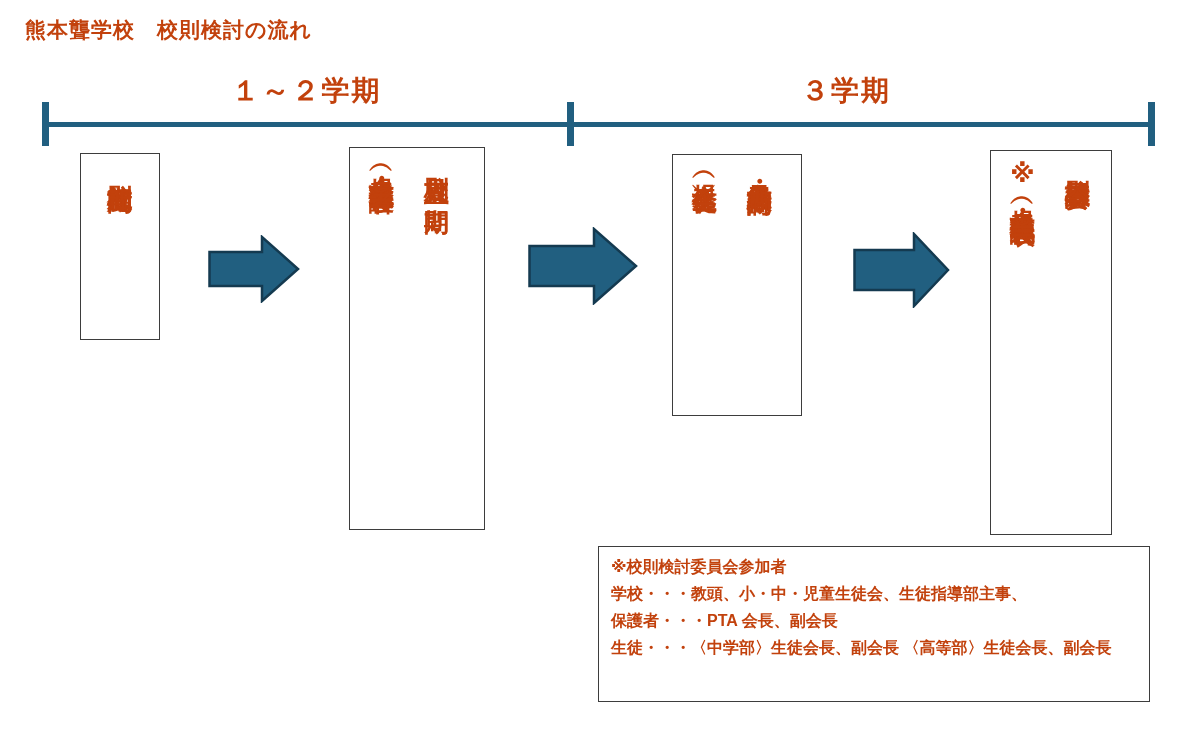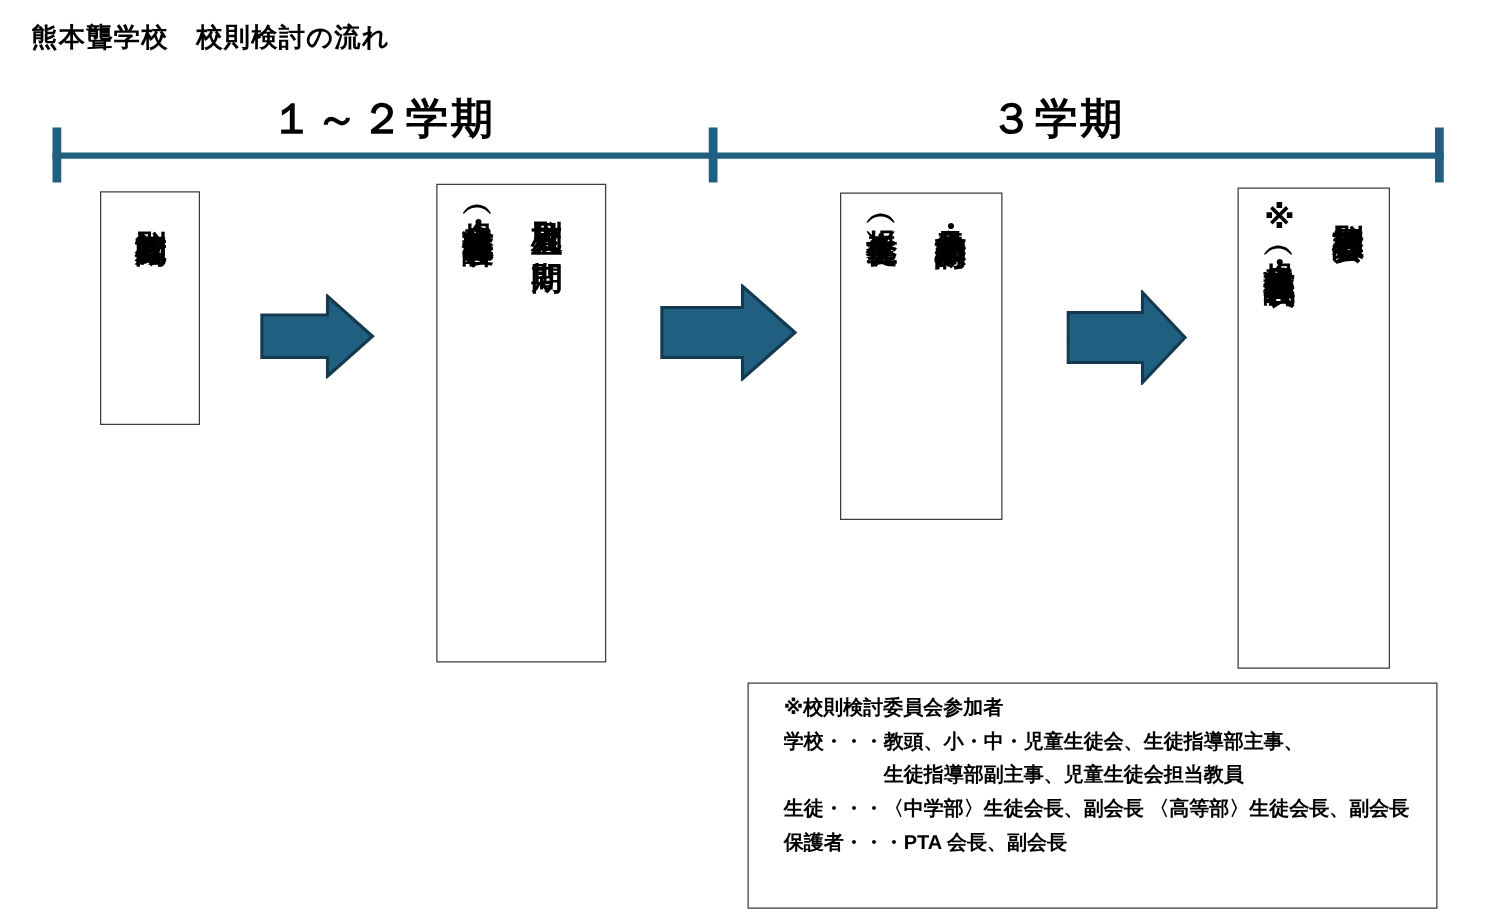--- a/index.html
+++ b/index.html
@@ -2,21 +2,21 @@
 <html style="--accent: #215f80; --accent-dark: #143a50; --box-border: #3d3d3d;"><head>
 <meta charset="utf-8">
 <style>
   html,body{margin:0;padding:0;background:#ffffff;}
   .canvas{
     position:relative;
     width:1200px;height:732px;
     background:#ffffff;
     font-family:"Liberation Sans","DejaVu Sans",sans-serif;
     font-weight:bold;
-    color:#000000;
+    color:#c2410c;
     overflow:hidden;
   }
   .title{
     position:absolute;left:25px;top:16px;
     font-size:21px;letter-spacing:1px;
   }
   
   .tl-line{
     position:absolute;left:42px;top:122px;
     width:1113px;height:5px;
@@ -25,21 +25,21 @@
   .tl-tick{
     position:absolute;top:102px;
     width:7px;height:44px;
     background:var(--accent,#215f80);
   }
   .tick-left{left:42px;}
   .tick-mid{left:567px;}
   .tick-right{left:1148px;}
   .tl-label{
     position:absolute;top:72px;height:30px;
-    text-align:center;font-size:34px;letter-spacing:2px;
+    text-align:center;font-size:28px;letter-spacing:2px;
   }
   .label-1{left:45px;width:523px;}
   .label-2{left:556px;width:580px;}
   
   .flow-box{
     position:absolute;
     background:#ffffff;
     border:1px solid var(--box-border,#3d3d3d);
     box-sizing:border-box;
     font-size:25px;
@@ -64,25 +64,25 @@
     fill:var(--accent,#215f80);
     stroke:var(--accent-dark,#143a50);
     stroke-width:2.5;
     stroke-linejoin:miter;
   }
   .arrow1{left:208px;top:235px;}
   .arrow2{left:528px;top:227px;}
   .arrow3{left:853px;top:232px;}
   
   .note-box{
-    position:absolute;left:598px;top:546px;width:552px;height:181px;
+    position:absolute;left:598px;top:546px;width:552px;height:156px;
     background:#fff;
     border:1.5px solid var(--box-border,#3d3d3d);
     box-sizing:border-box;
-    padding:6px 8px 6px 28px;
+    padding:6px 8px 6px 12px;
     font-size:16px;
   }
   .note-line{line-height:27px;white-space:pre;}
 </style>
 </head>
 <body>
 
 <div class="canvas">
 
   <div class="title">熊本聾学校　校則検討の流れ</div>
@@ -137,18 +137,17 @@
   <div class="flow-box box4">
     <div class="vbox">
       <div class="vcol">校則検討委員会</div>
       <div class="vcol">※（児童生徒職員・保護者代表）</div>
     </div>
   </div>
 
   <div class="note-box">
     <div class="note-line">※校則検討委員会参加者</div>
     <div class="note-line">学校・・・教頭、小・中・児童生徒会、生徒指導部主事、</div>
-    <div class="note-line">　　　　　生徒指導部副主事、児童生徒会担当教員</div>
+    <div class="note-line">保護者・・・PTA 会長、副会長</div>
     <div class="note-line">生徒・・・〈中学部〉生徒会長、副会長 〈高等部〉生徒会長、副会長</div>
-    <div class="note-line">保護者・・・PTA 会長、副会長</div>
   </div>
 
 </div>
 
 </body></html>

